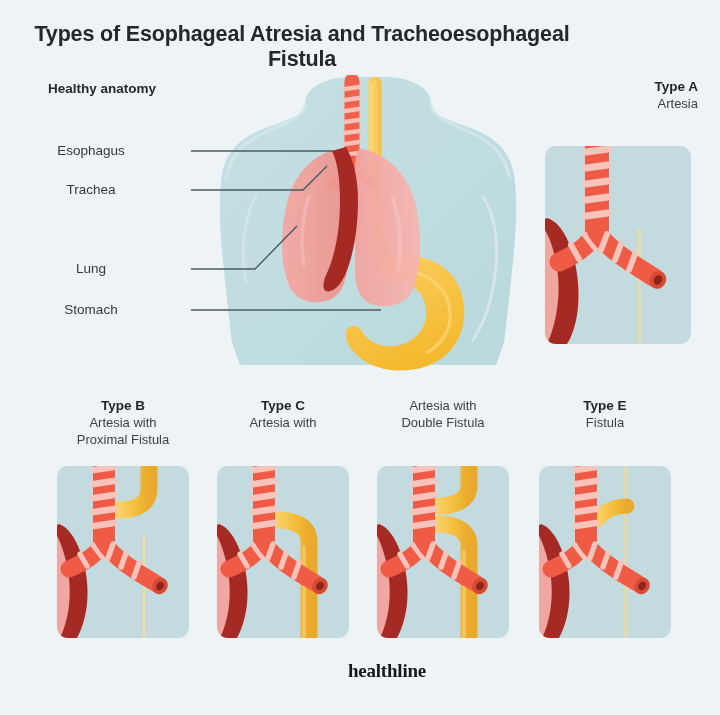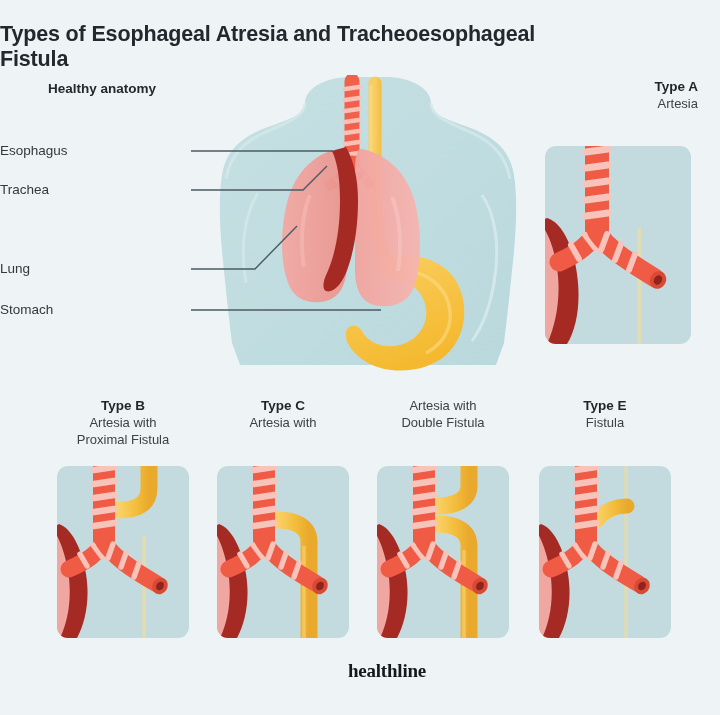--- a/index.html
+++ b/index.html
@@ -18,39 +18,39 @@
     position: absolute;
     inset: 0;
     width: 720px;
     height: 715px;
   }
   .page-title {
     position: absolute;
     left: 0;
     top: 22px;
     width: 604px;
-    text-align: left;
+    text-align: center;
     font-size: 21.5px;
     font-weight: bold;
     color: #22282b;
     letter-spacing: -0.15px;
   }
   .section-label {
     position: absolute;
     font-size: 13.5px;
     font-weight: bold;
     color: #23292c;
   }
   #healthy-label { left: 48px; top: 81px; }
 
   .callout {
     position: absolute;
     font-size: 13.5px;
     color: #33393c;
-    text-align: left;
+    text-align: center;
     white-space: nowrap;
   }
   .panel-caption {
     position: absolute;
     text-align: center;
     width: 160px;
     color: #33393c;
   }
   .panel-caption .cap-title {
     font-size: 13.5px;

